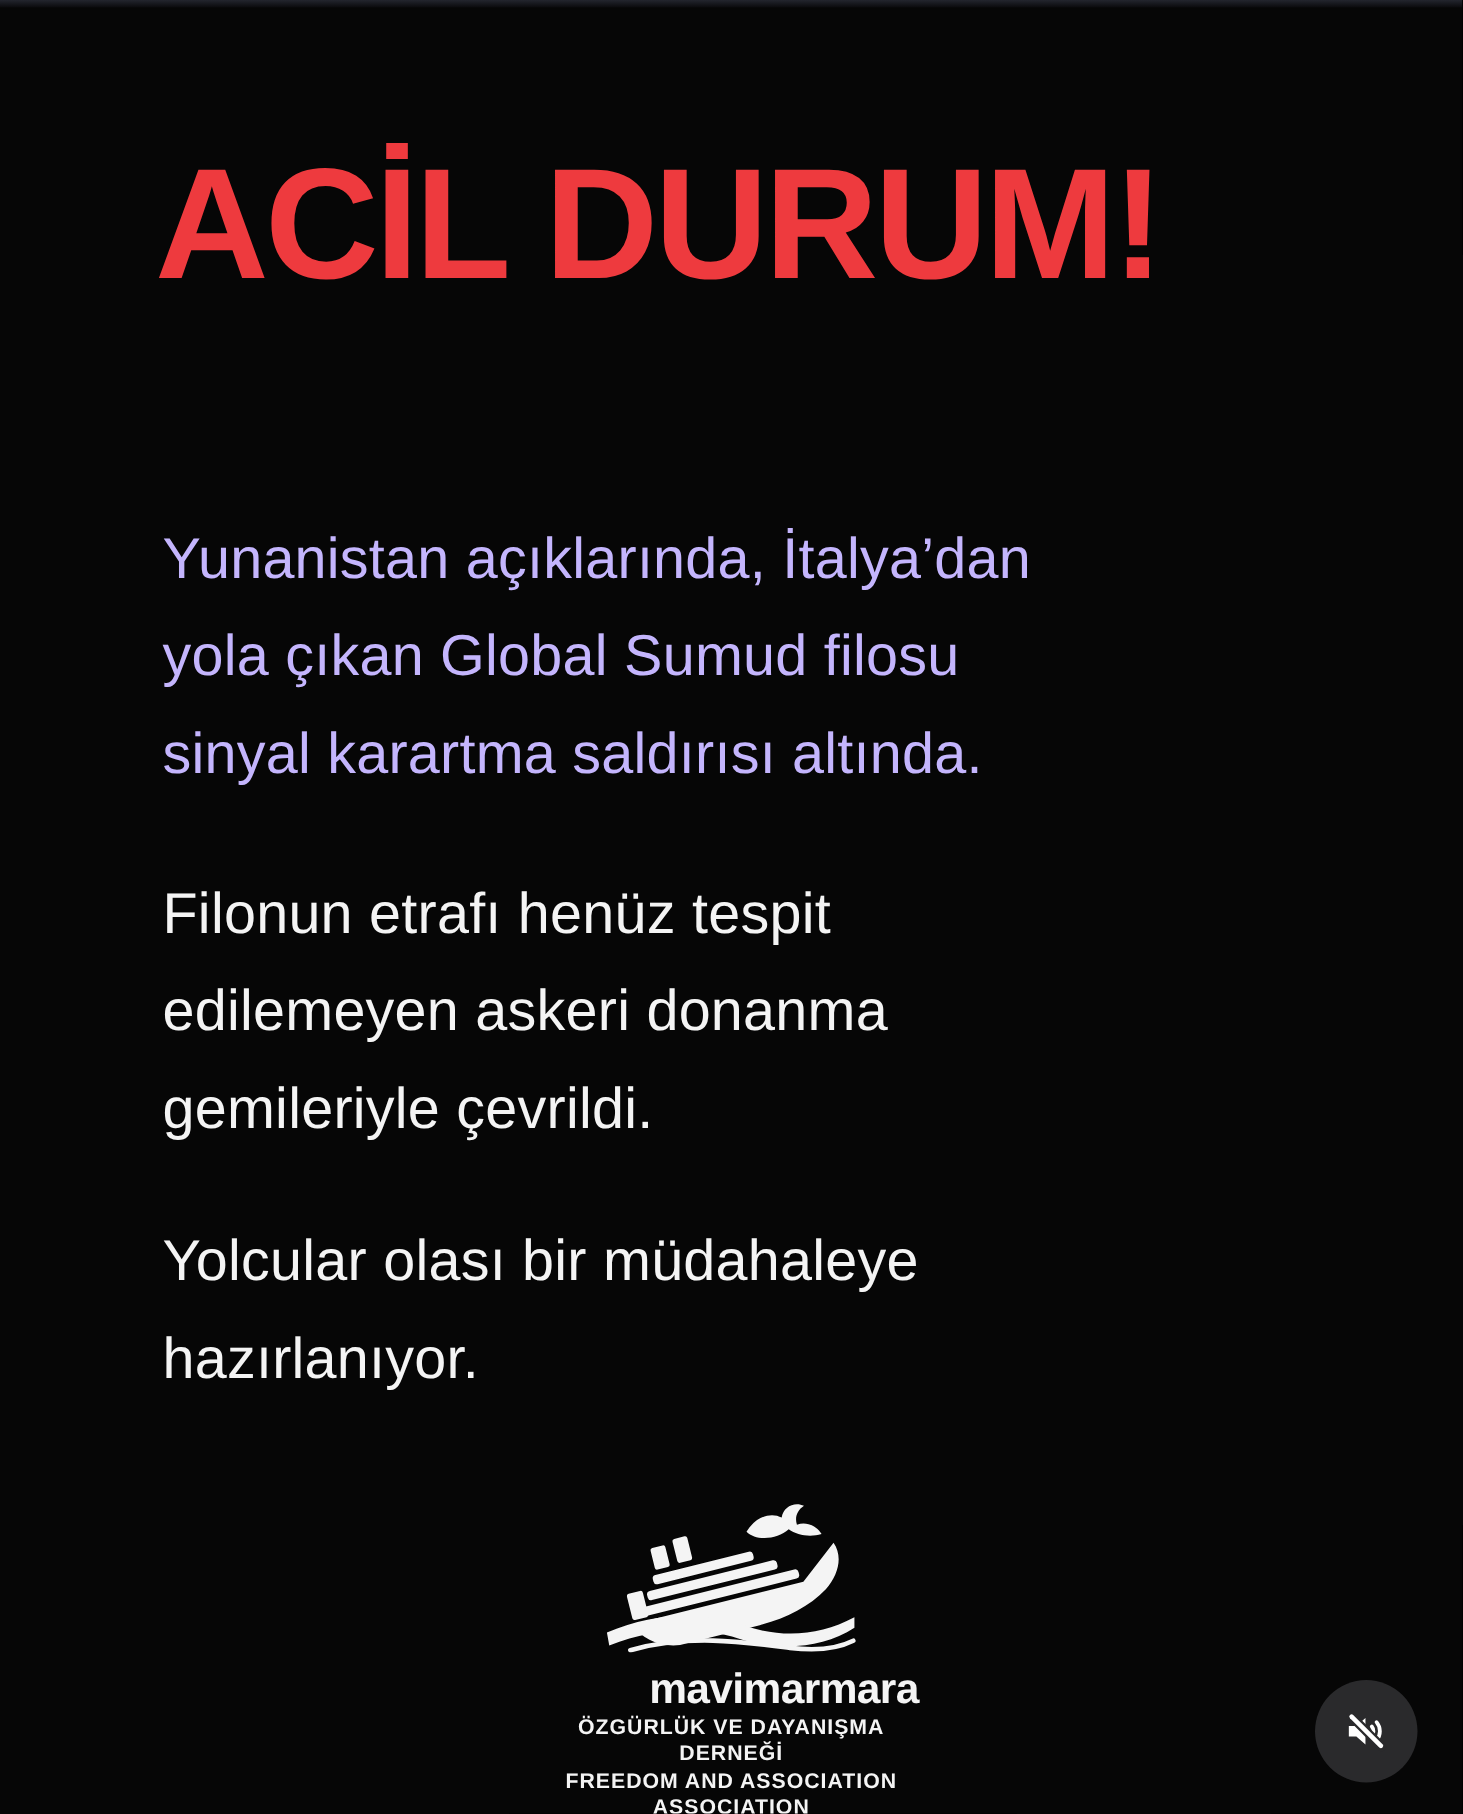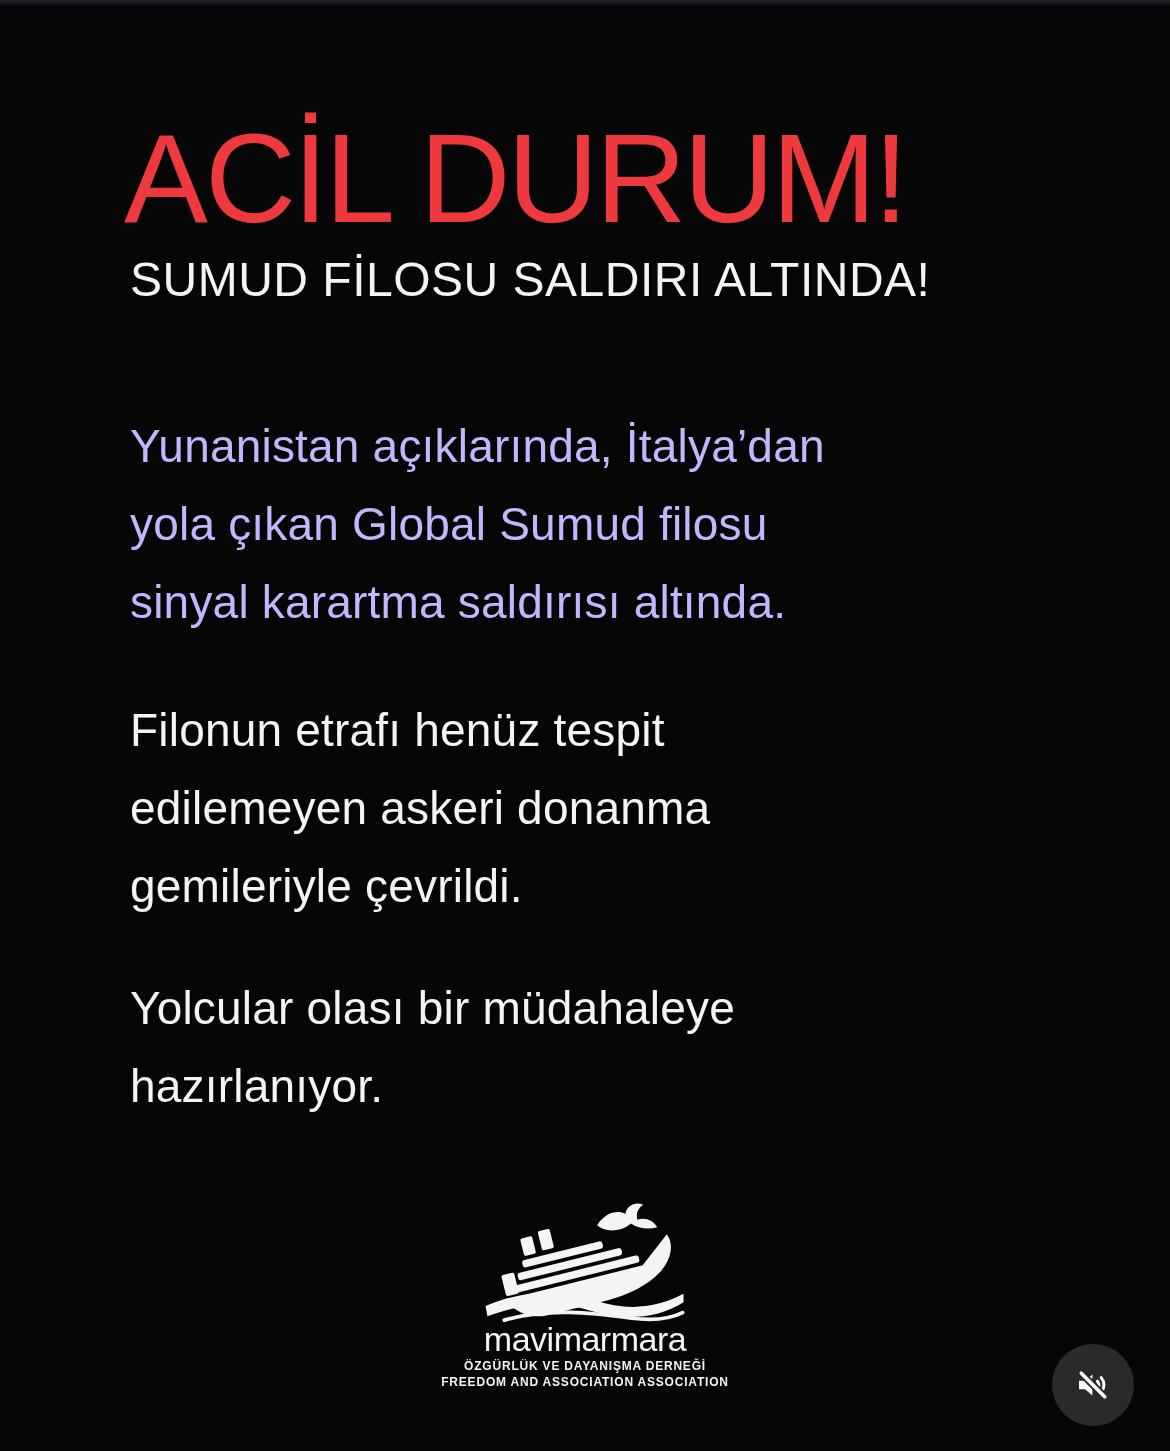--- a/index.html
+++ b/index.html
@@ -22,21 +22,21 @@
       height: 6px;
       background: linear-gradient(#23252e, #0a0a0c);
     }
     .headline {
       position: absolute;
       top: 116px;
       left: 124px;
       margin: 0;
       font-size: 126px;
       line-height: 1;
-      font-weight: 400;
+      font-weight: 700;
       letter-spacing: -3px;
       white-space: nowrap;
     }
     .subheadline {
       position: absolute;
       top: 254px;
       left: 130px;
       margin: 0;
       font-size: 48px;
       line-height: 1.1;
@@ -69,27 +69,28 @@
       color: #f4f4f4;
     }
     .logo-ship {
       display: block;
       width: 212px;
       height: 122px;
       margin: 0 auto;
     }
     .logo-wordmark {
       font-size: 34px;
-      font-weight: 400;
+      font-weight: 700;
       letter-spacing: -0.5px;
       line-height: 1.05;
-      margin-top: 0;
+      margin-top: 12px;
+      text-align: right;
     }
     .logo-tagline {
-      font-size: 12px;
+      font-size: 17px;
       font-weight: 700;
       letter-spacing: 0.8px;
       line-height: 1.25;
       margin-top: 1px;
     }
     .mute-button {
       position: absolute;
       left: 1052px;
       top: 1344px;
       width: 82px;
@@ -111,21 +112,20 @@
   </style>
 </head>
 <body>
 
 <div class="canvas">
 
   <div class="top-strip"></div>
 
   <h1 class="headline" style="color:#ee3a3e;">ACİL DURUM!</h1>
 
-  <h2 class="subheadline" style="color:#f4f4f4;">SUMUD FİLOSU SALDIRI ALTINDA!</h2>
 
   <p class="para para-1" style="color:#c4b5fd;">Yunanistan açıklarında, İtalya’dan
 yola çıkan Global Sumud filosu
 sinyal karartma saldırısı altında.</p>
 
   <p class="para para-3" style="color:#f4f4f4;">Yolcular olası bir müdahaleye
 hazırlanıyor.</p>
 
   <p class="para para-2" style="color:#f4f4f4;">Filonun etrafı henüz tespit
 edilemeyen askeri donanma

